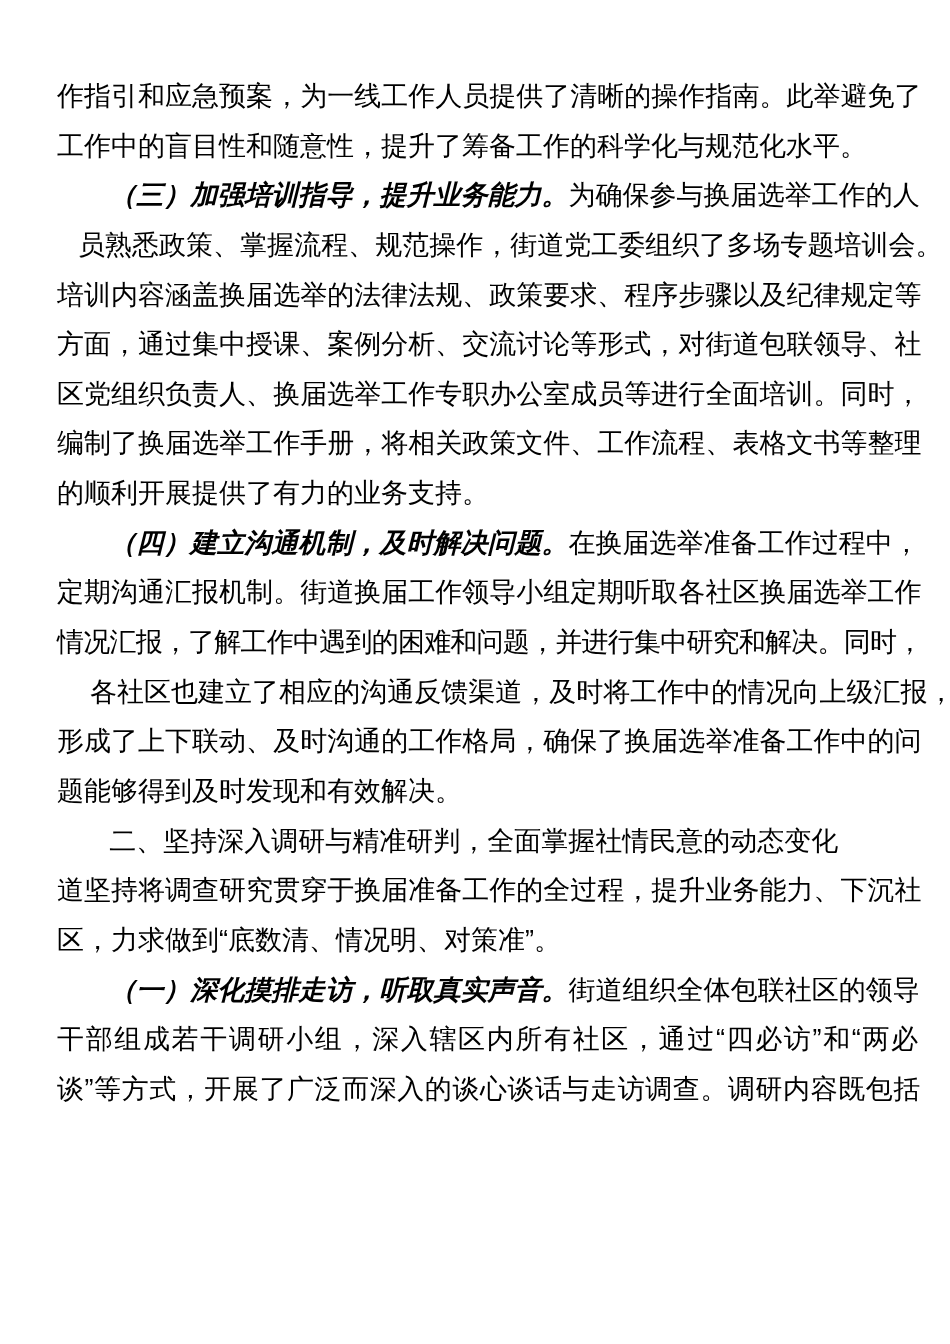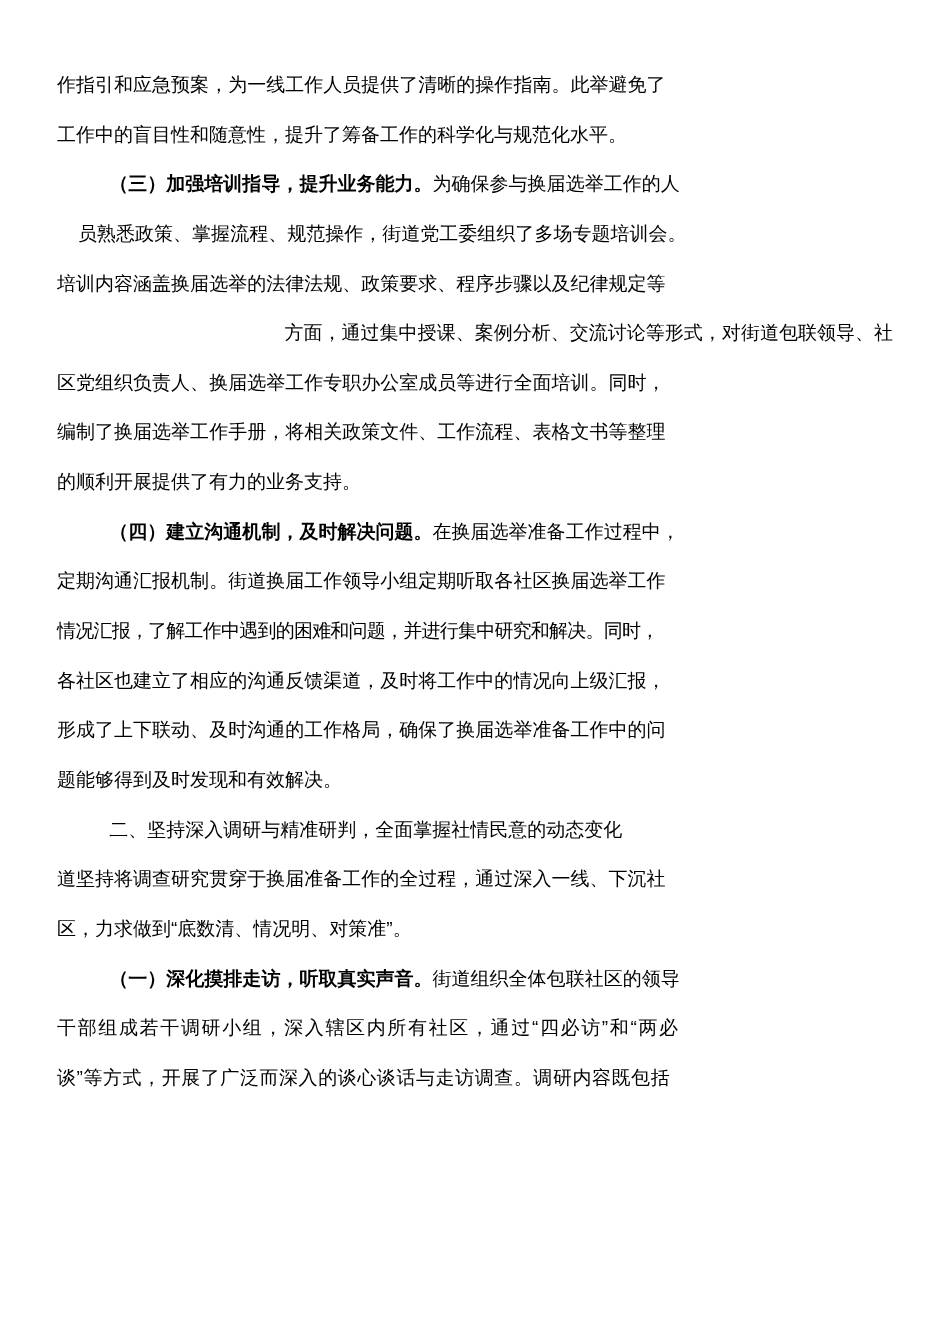--- a/index.html
+++ b/index.html
@@ -11,56 +11,57 @@
     position: relative;
     width: 950px;
     height: 1344px;
     background: #ffffff;
     overflow: hidden;
     font-family: "Liberation Sans", sans-serif;
   }
   .doc {
     position: absolute;
     left: 57px;
-    top: 60px;
+    top: 72px;
     width: 836px;
-    font-size: 19px;
+    font-size: 27px;
     line-height: 49.65px;
     color: #000000;
     text-align: left;
   }
   .line {
     white-space: nowrap;
     height: 49.65px;
     overflow: visible;
   }
   .line span.bold {
     font-weight: bold;
+    font-style: italic;
   }
 </style>
 </head>
 <body>
 
 <div class="page">
   <div class="doc" style="color: rgb(0, 0, 0);">
       <div class="line full" style="letter-spacing: 0.015625px;"><span>作指引和应急预案，为一线工作人员提供了清晰的操作指南。此举避免了</span></div>
       <div class="line para-end"><span>工作中的盲目性和随意性，提升了筹备工作的科学化与规范化水平。</span></div>
       <div class="line full" style="padding-left: 52.25px; letter-spacing: 0.015625px;"><span class="bold">（三）加强培训指导，提升业务能力。</span><span>为确保参与换届选举工作的人</span></div>
       <div class="line full" style="letter-spacing: 0.015625px; margin-left: 21px;"><span>员熟悉政策、掌握流程、规范操作，街道党工委组织了多场专题培训会。</span></div>
       <div class="line full" style="letter-spacing: 0.015625px;"><span>培训内容涵盖换届选举的法律法规、政策要求、程序步骤以及纪律规定等</span></div>
       <div class="line full" style="letter-spacing: 0.015625px; text-align: right;"><span>方面，通过集中授课、案例分析、交流讨论等形式，对街道包联领导、社</span></div>
       <div class="line full" style="letter-spacing: 0.015625px;"><span>区党组织负责人、换届选举工作专职办公室成员等进行全面培训。同时，</span></div>
       <div class="line full" style="letter-spacing: 0.015625px;"><span>编制了换届选举工作手册，将相关政策文件、工作流程、表格文书等整理</span></div>
       <div class="line para-end"><span>的顺利开展提供了有力的业务支持。</span></div>
       <div class="line full" style="padding-left: 52.25px; letter-spacing: 0.015625px;"><span class="bold">（四）建立沟通机制，及时解决问题。</span><span>在换届选举准备工作过程中，</span></div>
       <div class="line full" style="letter-spacing: 0.015625px;"><span>定期沟通汇报机制。街道换届工作领导小组定期听取各社区换届选举工作</span></div>
       <div class="line full" style="letter-spacing: -0.776042px;"><span>情况汇报，了解工作中遇到的困难和问题，并进行集中研究和解决。同时，</span></div>
-      <div class="line full" style="letter-spacing: 0.015625px;"><span>各社区也建立了相应的沟通反馈渠道，及时将工作中的情况向上级汇报，</span></div>
+      <div class="line full" style="letter-spacing: 0.015625px; margin-left: 33px;"><span>各社区也建立了相应的沟通反馈渠道，及时将工作中的情况向上级汇报，</span></div>
       <div class="line full" style="letter-spacing: 0.015625px;"><span>形成了上下联动、及时沟通的工作格局，确保了换届选举准备工作中的问</span></div>
       <div class="line para-end"><span>题能够得到及时发现和有效解决。</span></div>
       <div class="line para-end" style="padding-left: 52.25px;"><span>二、坚持深入调研与精准研判，全面掌握社情民意的动态变化</span></div>
-      <div class="line full" style="letter-spacing: 0.015625px;"><span>道坚持将调查研究贯穿于换届准备工作的全过程，通过深入一线、下沉社</span></div>
+      <div class="line full" style="letter-spacing: 0.015625px;"><span>道坚持将调查研究贯穿于换届准备工作的全过程，提升业务能力、下沉社</span></div>
       <div class="line para-end"><span>区，力求做到“底数清、情况明、对策准”。</span></div>
       <div class="line full" style="padding-left: 52.25px; letter-spacing: 0.015625px;"><span class="bold">（一）深化摸排走访，听取真实声音。</span><span>街道组织全体包联社区的领导</span></div>
       <div class="line full" style="letter-spacing: 1.64795px;"><span>干部组成若干调研小组，深入辖区内所有社区，通过“四必访”和“两必</span></div>
       <div class="line full" style="letter-spacing: 0.55957px;"><span>谈”等方式，开展了广泛而深入的谈心谈话与走访调查。调研内容既包括</span></div>
     </div>
 </div>
 
 </body></html>

